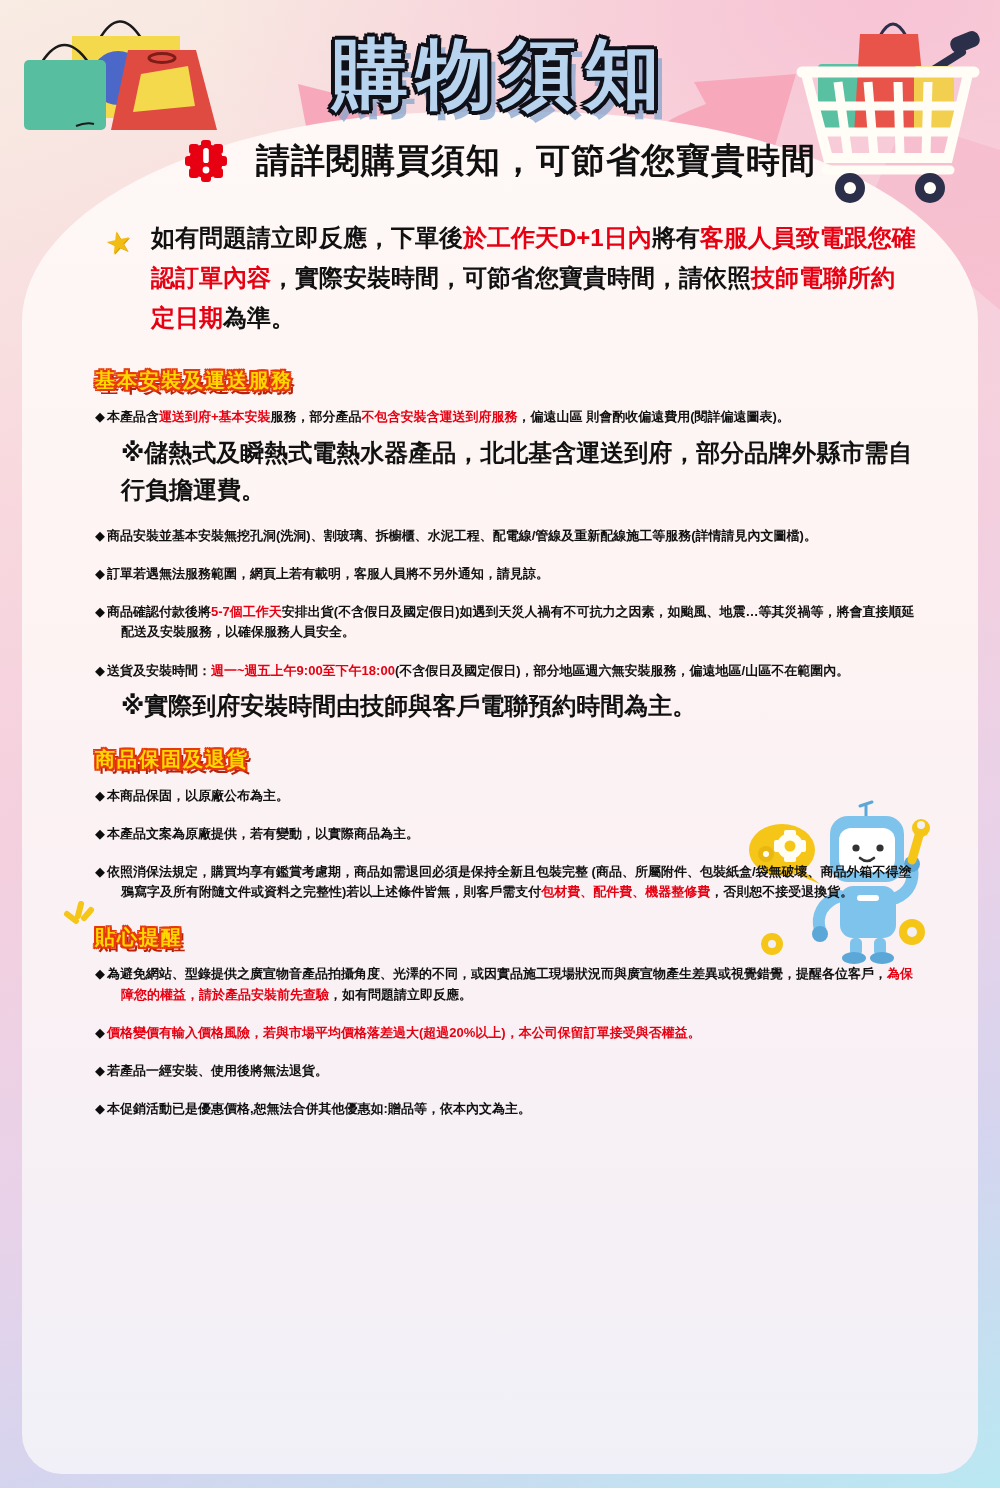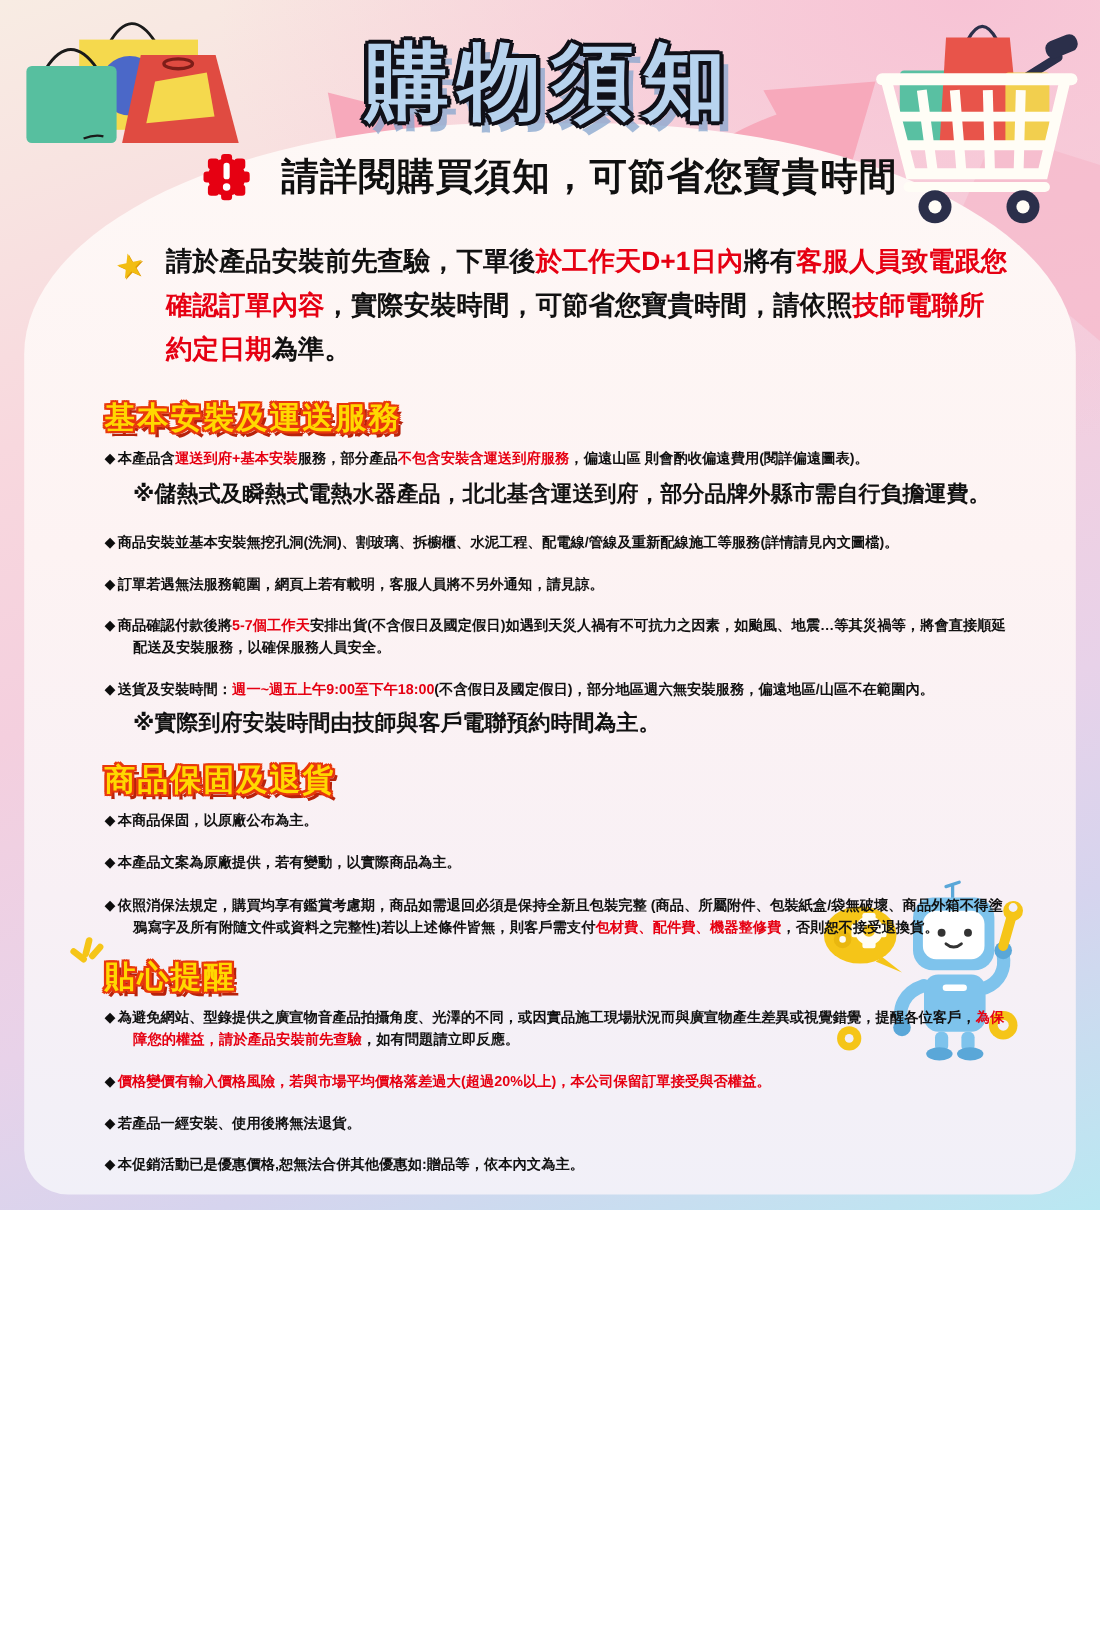--- a/index.html
+++ b/index.html
@@ -1,17 +1,17 @@
 <!DOCTYPE html>
 <html><head>
 <meta charset="utf-8">
 <style>
   html,body{margin:0;padding:0;}
   body{font-family:"Liberation Sans","DejaVu Sans",sans-serif;}
-  .page{position:relative;width:1000px;height:1100px;overflow:hidden;
+  .page{position:relative;width:1000px;height:1488px;overflow:hidden;
     background:
       radial-gradient(1100px 650px at 88% 0%, #f7c3d5 0%, rgba(247,195,213,0) 62%),
       linear-gradient(160deg,#f8ece3 0%,#f8d8de 28%,#f4cfde 46%,#e8d2e9 66%,#d6d4ee 80%,#b9e8f2 100%);
   }
   
   .arrows{position:absolute;left:0;top:0;width:1000px;height:360px;z-index:1;}
   
   .panel{position:absolute;left:22px;right:22px;top:112px;bottom:14px;z-index:2;
     background:linear-gradient(180deg,#fef8f6 0%,#fdf3f3 40%,#f8f0f5 72%,#f1f0f8 100%);
     border-radius:46% 46% 40px 40px / 210px 210px 40px 40px;}
@@ -29,31 +29,31 @@
     display:flex;justify-content:center;align-items:center;gap:28px;}
   .subtitle{font-size:34px;font-weight:900;color:#101010;letter-spacing:1px;}
   .seal{width:44px;height:44px;flex:0 0 auto;}
 
   .content{position:absolute;top:218px;left:95px;width:822px;z-index:4;}
   .intro{position:relative;padding-left:56px;margin:0 0 26px 0;
     font-size:24px;line-height:1.66;font-weight:900;color:#111;}
   .star{position:absolute;left:10px;top:0;font-size:30px;color:#f2bd12;
     text-shadow:1px 1px 0 #e09b00;transform:rotate(-12deg);}
   .red{color:#e60012;}
-  .sec-title{position:relative;margin:0 0 10px 0;font-size:28px;font-weight:900;
+  .sec-title{position:relative;margin:0 0 10px 0;font-size:20px;font-weight:900;
     letter-spacing:2px;color:#ffd800;line-height:34px;display:inline-block;
     text-shadow:
       2px 0 0 #e8380d,-2px 0 0 #e8380d,0 2px 0 #e8380d,0 -2px 0 #e8380d,
       2px 2px 0 #e8380d,-2px -2px 0 #e8380d,2px -2px 0 #e8380d,-2px 2px 0 #e8380d,
       4px 5px 0 #b8220b;}
   .sec{margin:0;}
   .bullet{margin:0 0 18px 0;padding-left:26px;text-indent:-26px;
     font-size:13px;line-height:1.55;font-weight:900;color:#111;}
   .note{margin:-12px 0 18px 0;padding-left:26px;
-    font-size:20px;line-height:1.55;font-weight:900;color:#111;}
+    font-size:24px;line-height:1.55;font-weight:900;color:#111;}
   .diamond{color:#0d0d0d;margin-right:2px;}
   .sparkle{position:absolute;left:-34px;top:-22px;width:40px;height:40px;display:inline-block;}
 </style>
 </head>
 <body>
 
 <div class="page">
 
   <svg class="arrows" viewBox="0 0 1000 360">
     <path d="M478 268 C 432 182, 408 152, 372 126 L 392 108 L 298 84 L 316 180 L 338 156 C 376 190, 402 226, 440 300 Z" fill="#f7a9bb"></path>
@@ -109,21 +109,21 @@
         </g>
       </g>
       <rect x="19.2" y="9" width="5.6" height="15" rx="2.6" fill="#ffffff"></rect>
       <circle cx="22" cy="31" r="3.4" fill="#ffffff"></circle>
     </svg>
     <span class="subtitle">請詳閱購買須知，可節省您寶貴時間</span>
   </div>
 
   <div class="content">
     <p class="intro">
-      <span class="star">★</span><span><span>請於產品安裝前先查驗，下單後</span><span class="red">於工作天D+1日內</span><span>將有</span><span class="red">客服人員致電跟您確認訂單內容</span><span>，實際安裝時間，可節省您寶貴時間，請依照</span><span class="red">技師電聯所約定日期</span><span>為準。</span></span>
+      <span class="star">★</span><span><span>如有問題請立即反應，下單後</span><span class="red">於工作天D+1日內</span><span>將有</span><span class="red">客服人員致電跟您確認訂單內容</span><span>，實際安裝時間，可節省您寶貴時間，請依照</span><span class="red">技師電聯所約定日期</span><span>為準。</span></span>
     </p>
     <div>
         <section class="sec"><h2 class="sec-title">基本安裝及運送服務</h2><p class="bullet"><span class="diamond">◆</span><span>本產品含</span><span class="red">運送到府+基本安裝</span><span>服務，部分產品</span><span class="red">不包含安裝含運送到府服務</span><span>，偏遠山區 則會酌收偏遠費用(閱詳偏遠圖表)。</span></p><p class="note"><span>※儲熱式及瞬熱式電熱水器產品，北北基含運送到府，部分品牌外縣市需自行負擔運費。</span></p><p class="bullet"><span class="diamond">◆</span><span>商品安裝並基本安裝無挖孔洞(洗洞)、割玻璃、拆櫥櫃、水泥工程、配電線/管線及重新配線施工等服務(詳情請見內文圖檔)。</span></p><p class="bullet"><span class="diamond">◆</span><span>訂單若遇無法服務範圍，網頁上若有載明，客服人員將不另外通知，請見諒。</span></p><p class="bullet"><span class="diamond">◆</span><span>商品確認付款後將</span><span class="red">5-7個工作天</span><span>安排出貨(不含假日及國定假日)如遇到天災人禍有不可抗力之因素，如颱風、地震…等其災禍等，將會直接順延配送及安裝服務，以確保服務人員安全。</span></p><p class="bullet"><span class="diamond">◆</span><span>送貨及安裝時間：</span><span class="red">週一~週五上午9:00至下午18:00</span><span>(不含假日及國定假日)，部分地區週六無安裝服務，偏遠地區/山區不在範圍內。</span></p><p class="note"><span>※實際到府安裝時間由技師與客戶電聯預約時間為主。</span></p></section>
         <section class="sec"><h2 class="sec-title">商品保固及退貨</h2><p class="bullet"><span class="diamond">◆</span><span>本商品保固，以原廠公布為主。</span></p><p class="bullet"><span class="diamond">◆</span><span>本產品文案為原廠提供，若有變動，以實際商品為主。</span></p><p class="bullet"><span class="diamond">◆</span><span>依照消保法規定，購買均享有鑑賞考慮期，商品如需退回必須是保持全新且包裝完整 (商品、所屬附件、包裝紙盒/袋無破壞、商品外箱不得塗鴉寫字及所有附隨文件或資料之完整性)若以上述條件皆無，則客戶需支付</span><span class="red">包材費、配件費、機器整修費</span><span>，否則恕不接受退換貨。</span></p></section>
         <section class="sec"><h2 class="sec-title">貼心提醒<span class="sparkle"><svg viewBox="0 0 40 40">
                 <g stroke="#f5c518" stroke-width="6" stroke-linecap="round">
                   <path d="M20 6 L 17 18"></path>
                   <path d="M6 16 L 15 23"></path>
                   <path d="M30 12 L 23 20"></path>
                 </g>

